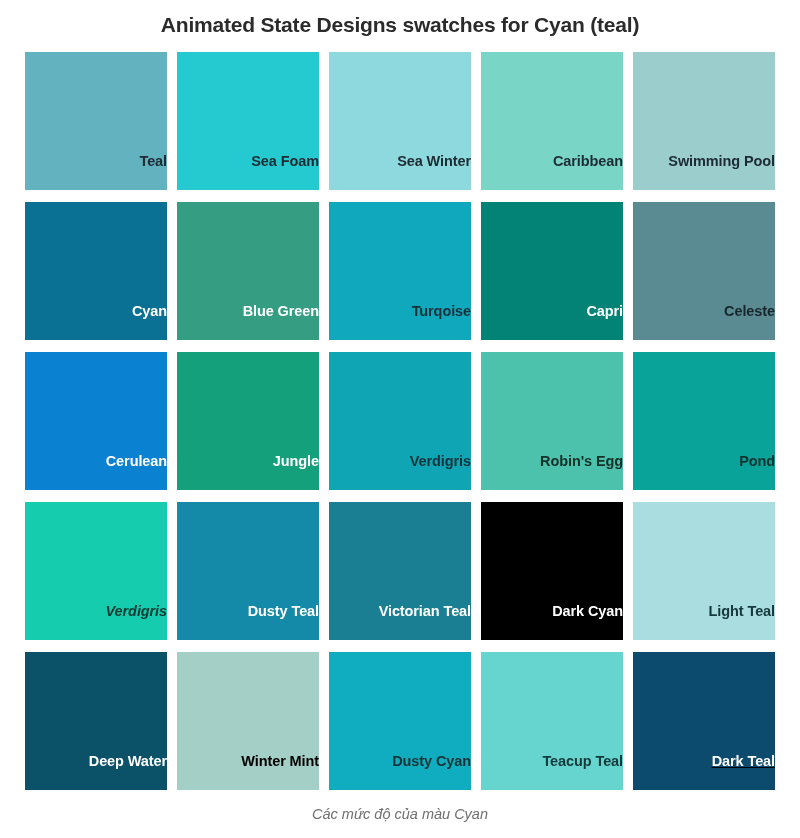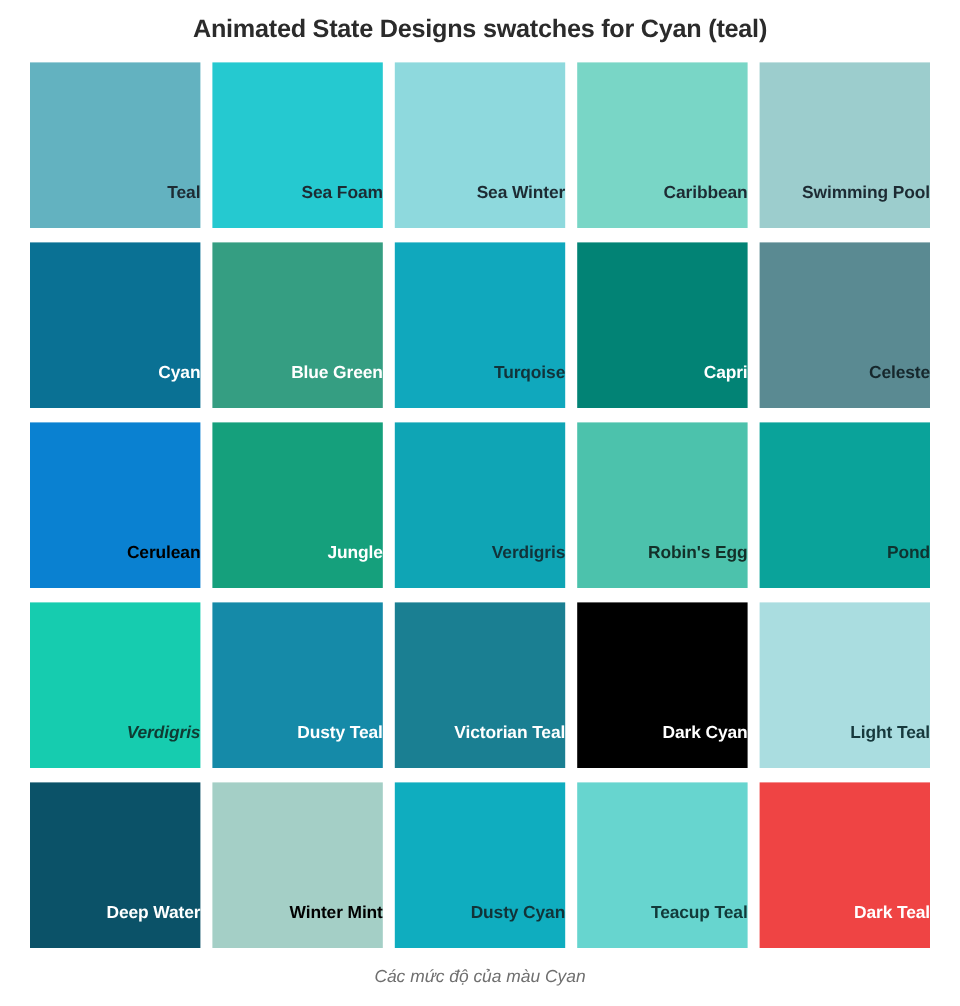--- a/index.html
+++ b/index.html
@@ -111,21 +111,21 @@
       <div class="swatch" style="background-color: rgb(16, 168, 189);">
         <span class="swatch-label" style="color: rgb(18, 51, 58);">Turqoise</span>
       </div>
       <div class="swatch" style="background-color: rgb(2, 131, 117);">
         <span class="swatch-label" style="color: rgb(255, 255, 255);">Capri</span>
       </div>
       <div class="swatch" style="background-color: rgb(90, 138, 146);">
         <span class="swatch-label" style="color: rgb(22, 39, 44);">Celeste</span>
       </div>
       <div class="swatch" style="background-color: rgb(10, 129, 209);">
-        <span class="swatch-label" style="color: #000000;">Cerulean</span>
+        <span class="swatch-label" style="color: #ffffff;">Cerulean</span>
       </div>
       <div class="swatch" style="background-color: rgb(21, 160, 124);">
         <span class="swatch-label" style="color: rgb(255, 255, 255);">Jungle</span>
       </div>
       <div class="swatch" style="background-color: rgb(15, 165, 181);">
         <span class="swatch-label" style="color: rgb(18, 51, 58);">Verdigris</span>
       </div>
       <div class="swatch" style="background-color: rgb(76, 194, 172);">
         <span class="swatch-label" style="color: rgb(19, 48, 41);">Robin's Egg</span>
       </div>
@@ -152,20 +152,20 @@
       </div>
       <div class="swatch" style="background-color: rgb(164, 207, 198);">
         <span class="swatch-label" style="color: #000000;">Winter Mint</span>
       </div>
       <div class="swatch" style="background-color: rgb(15, 173, 191);">
         <span class="swatch-label" style="color: rgb(18, 51, 56);">Dusty Cyan</span>
       </div>
       <div class="swatch" style="background-color: rgb(103, 213, 207);">
         <span class="swatch-label" style="color: rgb(18, 58, 58);">Teacup Teal</span>
       </div>
-      <div class="swatch" style="background-color: #ef4444;">
+      <div class="swatch" style="background-color: #0c4a6e; text-decoration: underline;">
         <span class="swatch-label" style="color: rgb(255, 255, 255);">Dark Teal</span>
       </div>
     </div>
 
   <div class="caption">Các mức độ của màu Cyan</div>
 
 </div>
 
 </body></html>

